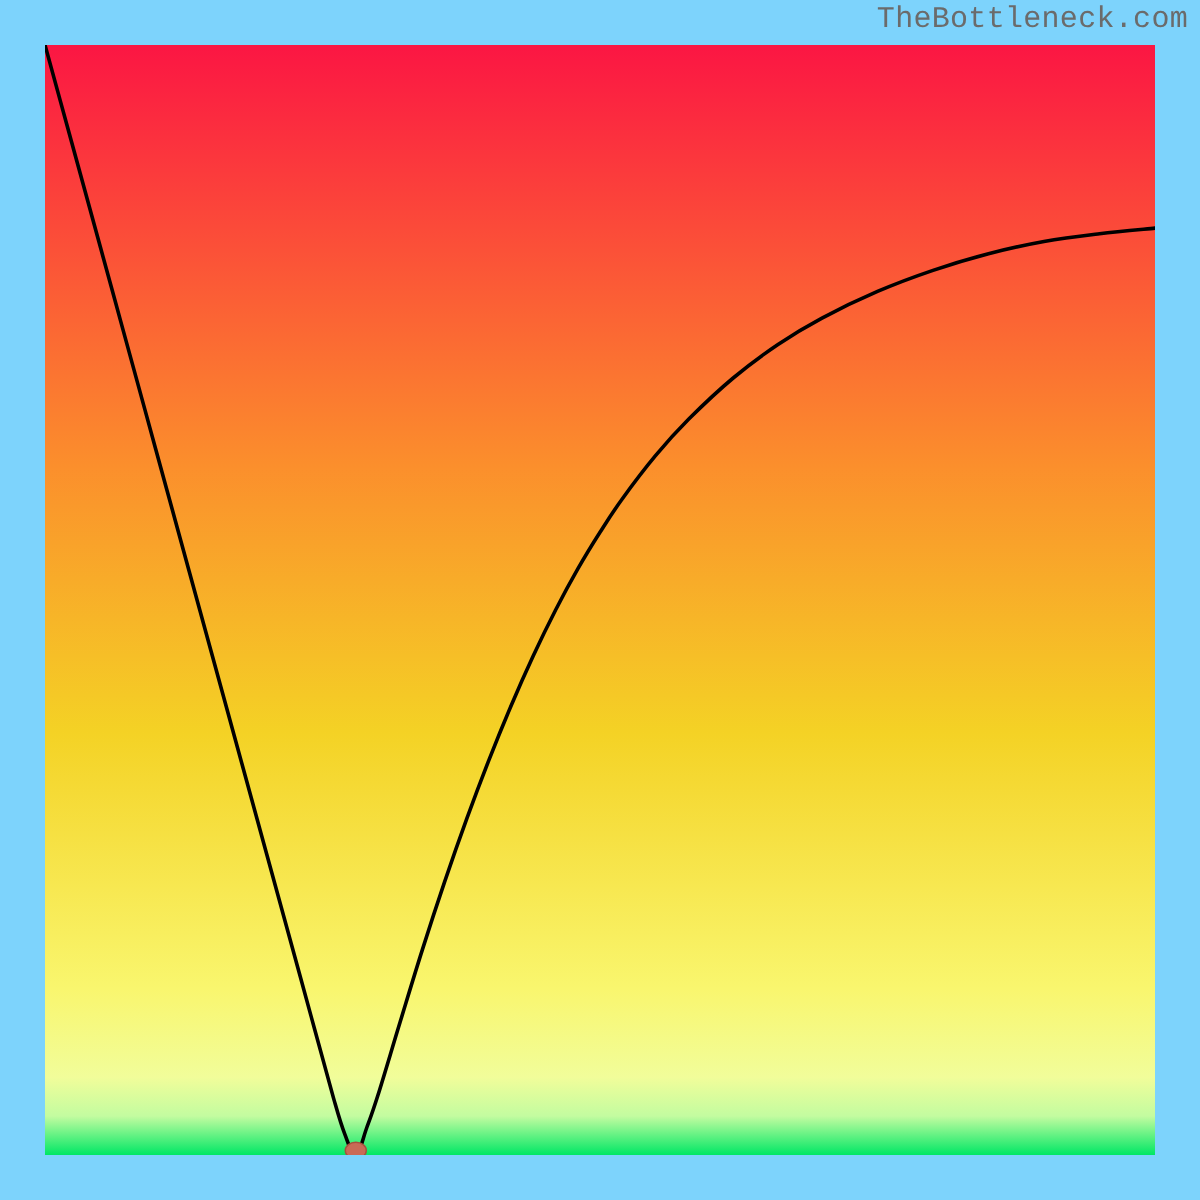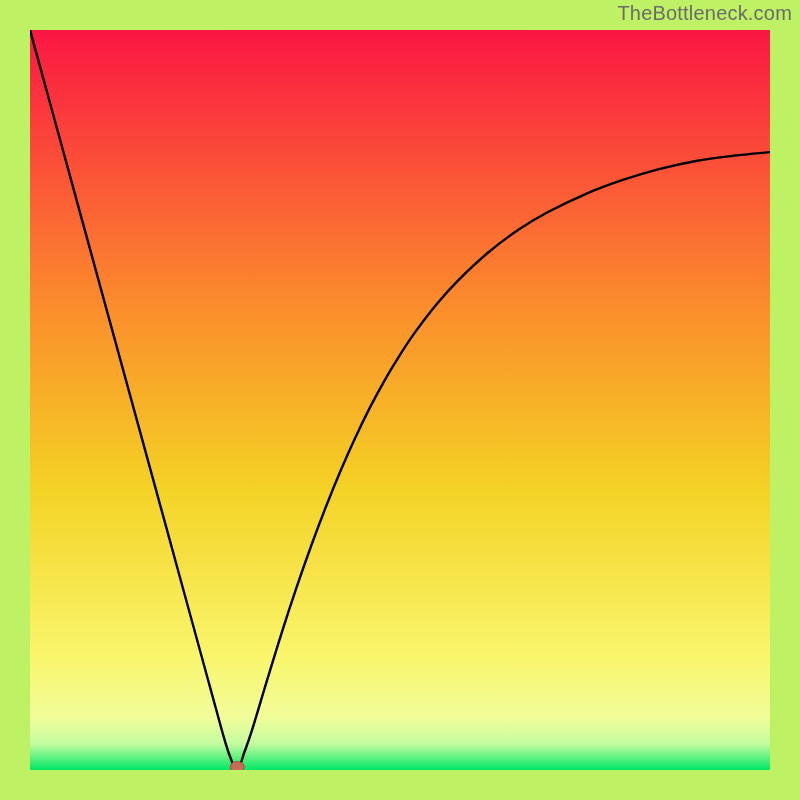--- a/index.html
+++ b/index.html
@@ -8,21 +8,22 @@
     width: 800px;
     height: 800px;
     overflow: hidden;
     background: #000;
     font-family: Arial, Helvetica, sans-serif;
   }
   .frame {
     position: relative;
     width: 800px;
     height: 800px;
-    background: #bef264;
+    background: #7dd3fc;
+    font-family: Liberation Mono, monospace;
   }
   .watermark {
     position: absolute;
     top: 2px;
     right: 8px;
     color: #6b6b6b;
     font-size: 20px;
     font-weight: 500;
     letter-spacing: 0.2px;
     z-index: 50;

